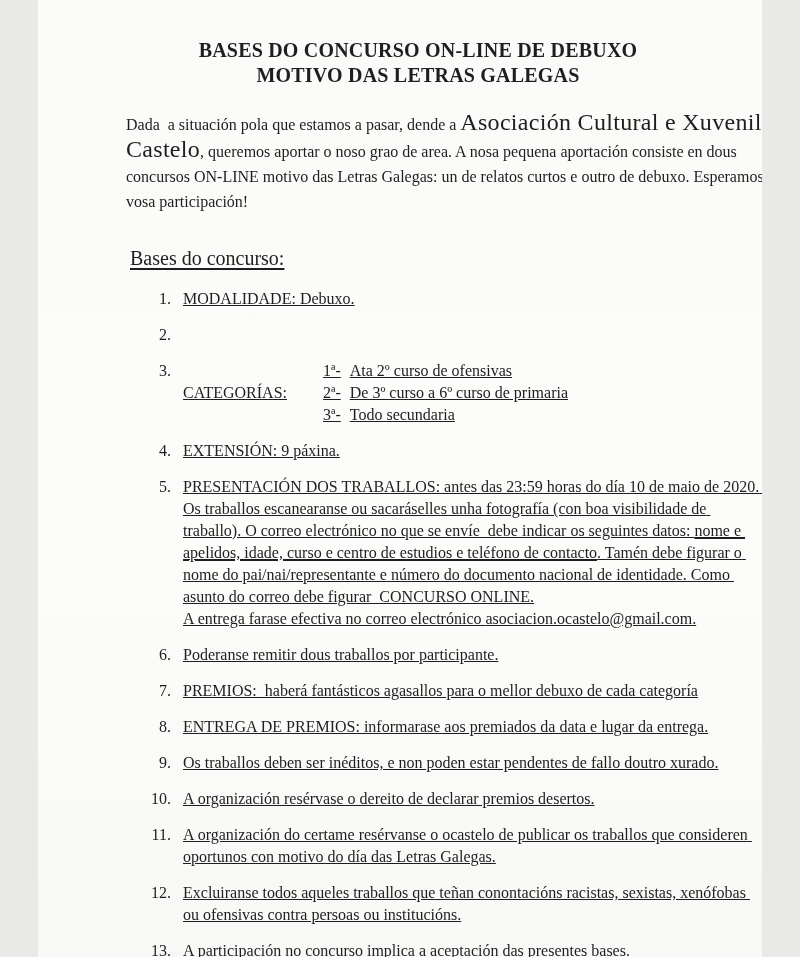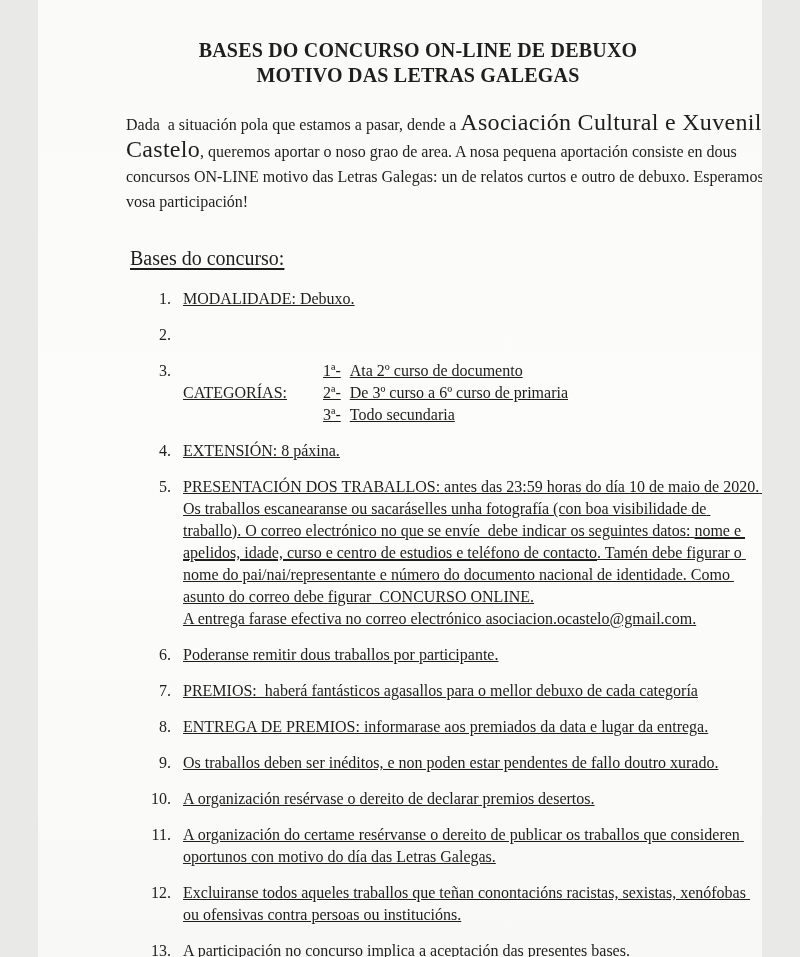--- a/index.html
+++ b/index.html
@@ -97,30 +97,30 @@
 
     <div class="li">
       <span class="num">2.</span>
     </div>
 
     <div class="li">
       <span class="num">3.</span>
       <div class="txt cat-row">
         <span class="cat-label">CATEGORÍAS:</span>
         <div>
-          <div class="cat-line"><span class="cat-num">1ª-</span><span>Ata 2º curso de documento</span></div>
+          <div class="cat-line"><span class="cat-num">1ª-</span><span>Ata 2º curso de ofensivas</span></div>
           <div class="cat-line"><span class="cat-num">2ª-</span><span>De 3º curso a 6º curso de primaria</span></div>
           <div class="cat-line"><span class="cat-num">3ª-</span><span>Todo secundaria</span></div>
         </div>
       </div>
     </div>
 
     <div class="li">
       <span class="num">4.</span>
-      <div class="txt">EXTENSIÓN: 8 páxina.</div>
+      <div class="txt">EXTENSIÓN: 9 páxina.</div>
     </div>
 
     <div class="li">
       <span class="num">5.</span>
       <div class="txt"><span>PRESENTACIÓN DOS TRABALLOS: antes das 23:59 horas do día 10 de maio de 2020. Os traballos escanearanse ou sacaráselles unha fotografía (con boa visibilidade de traballo). O correo electrónico no que se envíe  debe indicar os seguintes datos: </span><span class="u">nome e apelidos, idade, curso e centro de estudios e teléfono de contacto</span><span>. Tamén debe figurar o nome do pai/nai/representante e número do documento nacional de identidade. Como asunto do correo debe figurar  CONCURSO ONLINE.</span><span class="block-line"><span>A entrega farase efectiva no correo electrónico </span><span>asociacion.ocastelo@gmail.com</span><span>.</span></span></div>
     </div>
 
     <div class="li">
       <span class="num">6.</span>
       <div class="txt">Poderanse remitir dous traballos por participante.</div>
@@ -141,21 +141,21 @@
       <div class="txt">Os traballos deben ser inéditos, e non poden estar pendentes de fallo doutro xurado.</div>
     </div>
 
     <div class="li">
       <span class="num">10.</span>
       <div class="txt">A organización resérvase o dereito de declarar premios desertos.</div>
     </div>
 
     <div class="li">
       <span class="num">11.</span>
-      <div class="txt">A organización do certame resérvanse o dereito de publicar os traballos que consideren oportunos con motivo do día das Letras Galegas.</div>
+      <div class="txt">A organización do certame resérvanse o ocastelo de publicar os traballos que consideren oportunos con motivo do día das Letras Galegas.</div>
     </div>
 
     <div class="li">
       <span class="num">12.</span>
       <div class="txt">Excluiranse todos aqueles traballos que teñan conontacións racistas, sexistas, xenófobas ou ofensivas contra persoas ou institucións.</div>
     </div>
 
     <div class="li">
       <span class="num">13.</span>
       <div class="txt">A participación no concurso implica a aceptación das presentes bases.</div>

